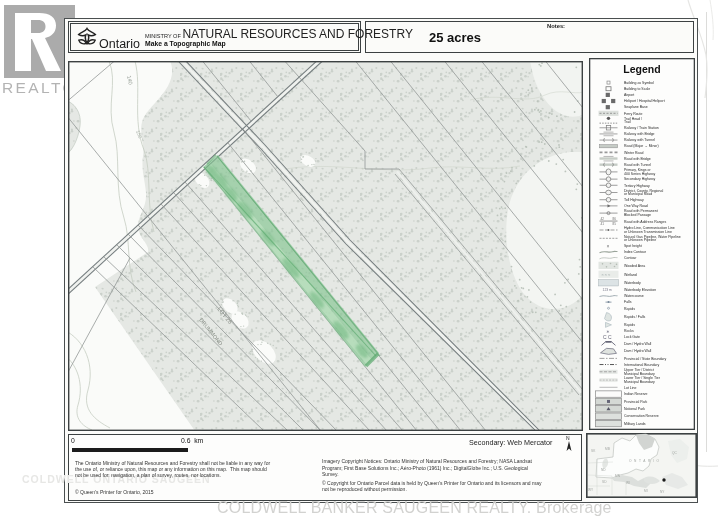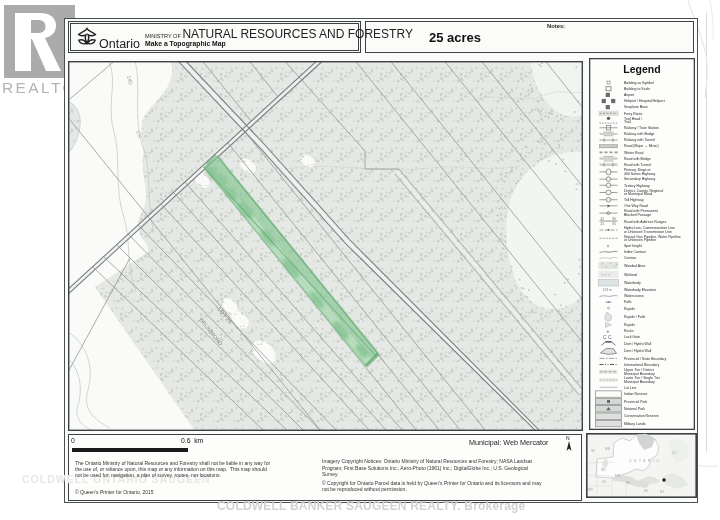--- a/index.html
+++ b/index.html
@@ -680,19 +680,19 @@
 <div class="abs" style="left:72px;top:448px;width:116px;height:4px;background:#1b1b1b"></div>
 
 <div class="abs" style="left:75px;top:459.5px;font-size:5px;line-height:1.2;color:#333;white-space:nowrap">The Ontario Ministry of Natural Resources and Forestry shall not be liable in any way for<br>the use of, or reliance upon, this map or any information on this map.&nbsp; This map should<br>not be used for: navigation, a plan of survey, routes, nor locations.</div>
 
 <div class="abs" style="left:75px;top:488.5px;font-size:5px;color:#333">© Queen's Printer for Ontario, 2015</div>
 
 <div class="abs" style="left:322px;top:458px;font-size:5px;line-height:1.3;color:#333;white-space:nowrap">Imagery Copyright Notices: Ontario Ministry of Natural Resources and Forestry; NASA Landsat<br>Program; First Base Solutions Inc.; Aéro-Photo (1961) Inc.; DigitalGlobe Inc.; U.S. Geological<br>Survey.</div>
 
 <div class="abs" style="left:322px;top:479.5px;font-size:5px;line-height:1.3;color:#333;white-space:nowrap">© Copyright for Ontario Parcel data is held by Queen's Printer for Ontario and its licensors and may<br>not be reproduced without permission.</div>
 
-<div class="abs" style="left:469px;top:438px;font-size:7.2px;color:#222">Municipal: Web Mercator</div>
+<div class="abs" style="left:469px;top:438px;font-size:7.2px;color:#222">Secondary: Web Mercator</div>
 
 <svg class="abs" style="left:563px;top:435px" width="12" height="20" viewBox="0 0 12 20">
 <text x="3" y="5" font-size="5" fill="#222" font-family="Liberation Sans, sans-serif">N</text>
 <path d="M6,6 L8.5,16 L6,13.5 L3.5,16 Z" fill="#222"></path>
 </svg>
 
-<div class="abs" style="left:217px;top:499px;font-size:12px;letter-spacing:0.2px;color:#d2d2d0;font-weight:bold;white-space:nowrap">COLDWELL BANKER SAUGEEN REALTY. Brokerage</div>
+<div class="abs" style="left:217px;top:499px;font-size:16px;letter-spacing:0.2px;color:#d2d2d0;font-weight:normal;white-space:nowrap">COLDWELL BANKER SAUGEEN REALTY. Brokerage</div>
 </body></html>

